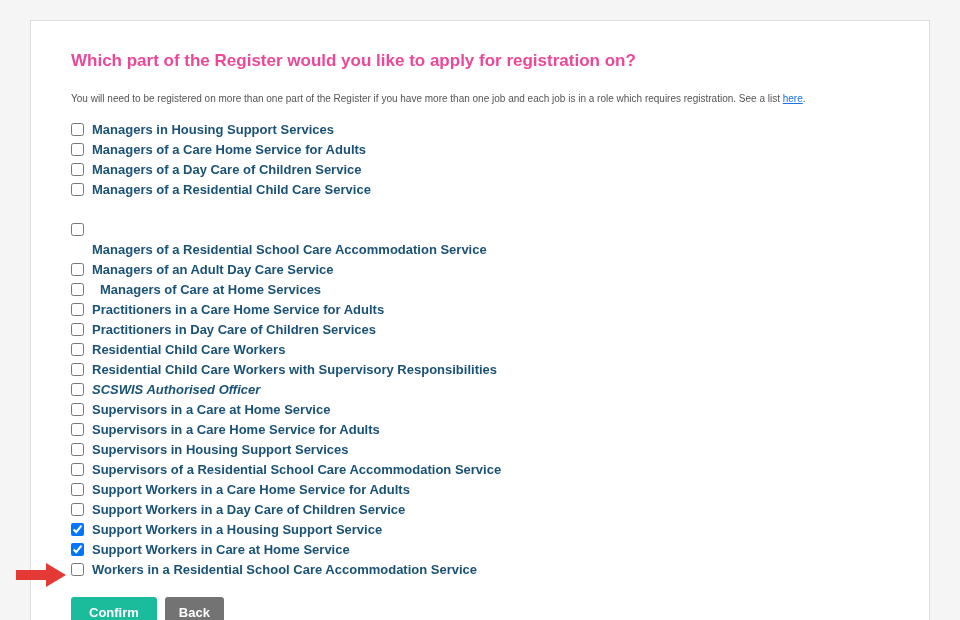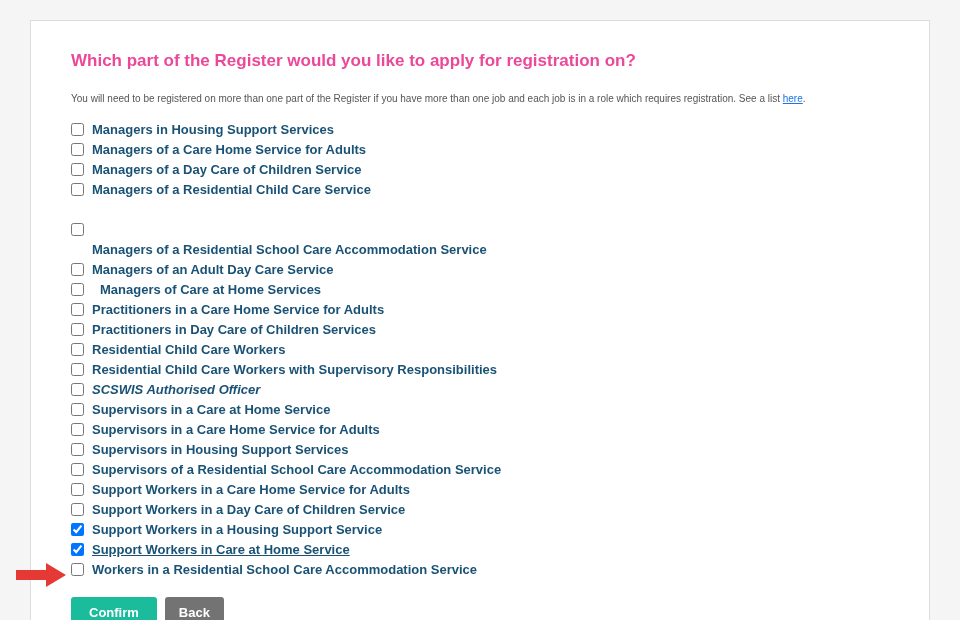--- a/index.html
+++ b/index.html
@@ -167,21 +167,21 @@
         <li>
           <input type="checkbox" id="cb18" style="">
           <label for="cb18" style="cursor: pointer;">Support Workers in a Day Care of Children Service</label>
         </li>
         <li>
           <input type="checkbox" id="cb19" checked="" style="">
           <label for="cb19" style="cursor: pointer;">Support Workers in a Housing Support Service</label>
         </li>
         <li>
           <input type="checkbox" id="cb20" checked="" style="">
-          <label for="cb20" style="cursor: pointer; text-decoration: underline;">Support Workers in Care at Home Service</label>
+          <label for="cb20" style="cursor: pointer;">Support Workers in Care at Home Service</label>
         </li>
         <li>
           <input type="checkbox" id="cb21" style="">
           <label for="cb21" style="cursor: pointer;">Workers in a Residential School Care Accommodation Service</label>
         </li>
       </ul>
   </div>
 
   <div class="buttons-row">
     <button class="btn-confirm">Confirm</button>

